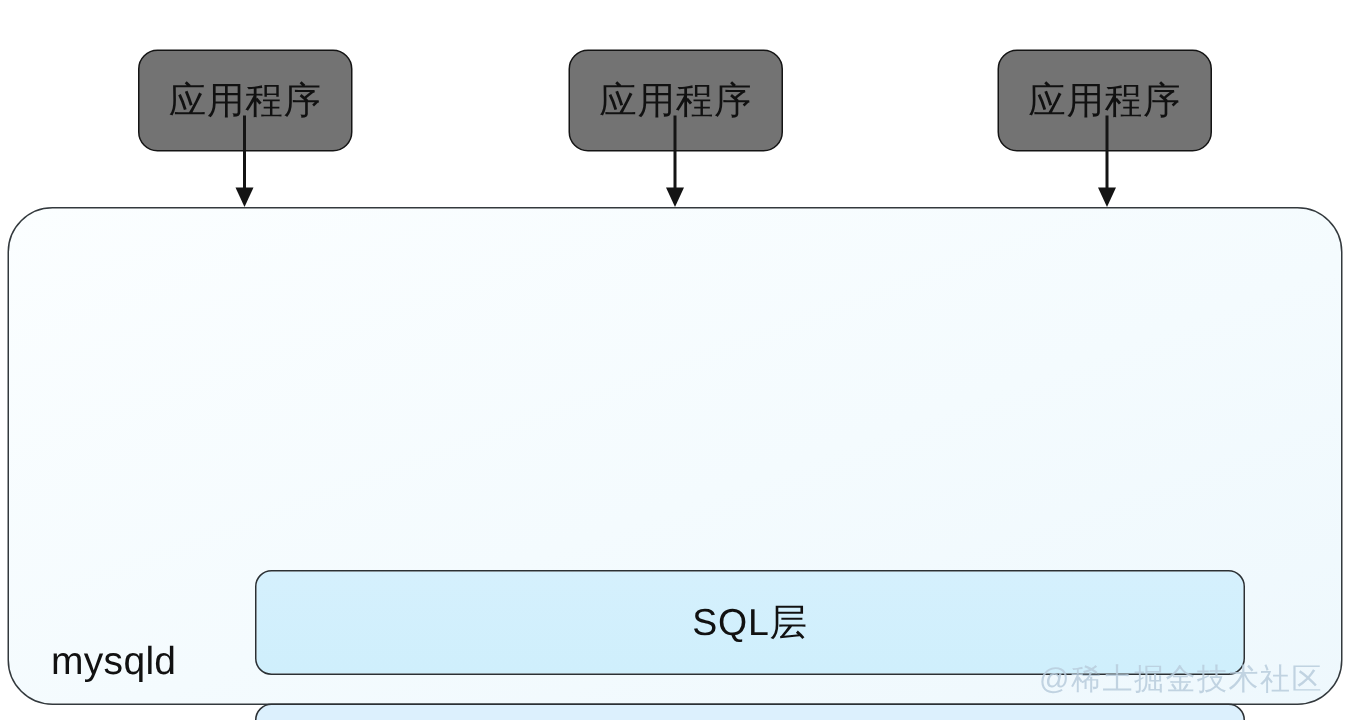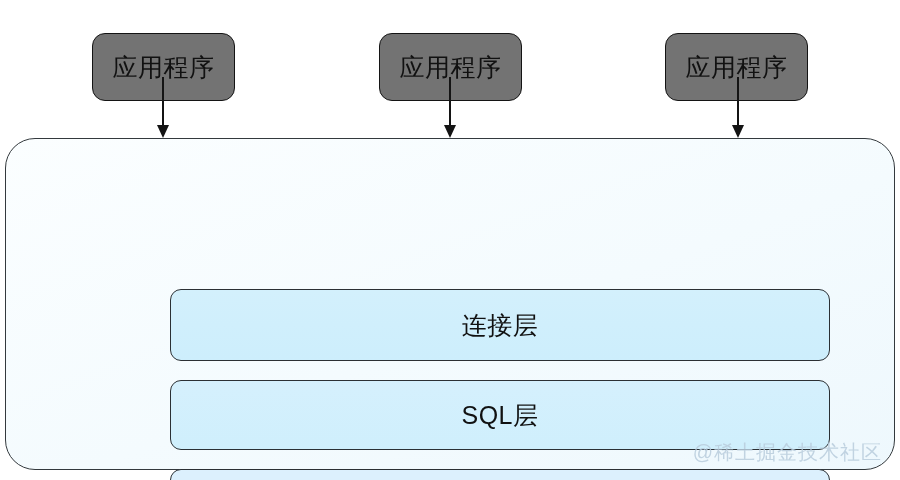--- a/index.html
+++ b/index.html
@@ -166,24 +166,22 @@
     <div class="shaft"></div>
     <div class="head"></div>
   </div>
   <div class="arrow" id="arrow-3">
     <div class="shaft"></div>
     <div class="head"></div>
   </div>
 
   <div id="mysqld-container">
 
+    <div id="mysqld-label">mysqld</div>
 
-    <div class="layer" id="layer-connection">
-      <span class="layer-title">连接层</span>
-    </div>
 
     <div class="layer" id="layer-sql">
       <span class="layer-title">SQL层</span>
     </div>
 
     <div class="layer" id="layer-storage">
       
 
       
       

